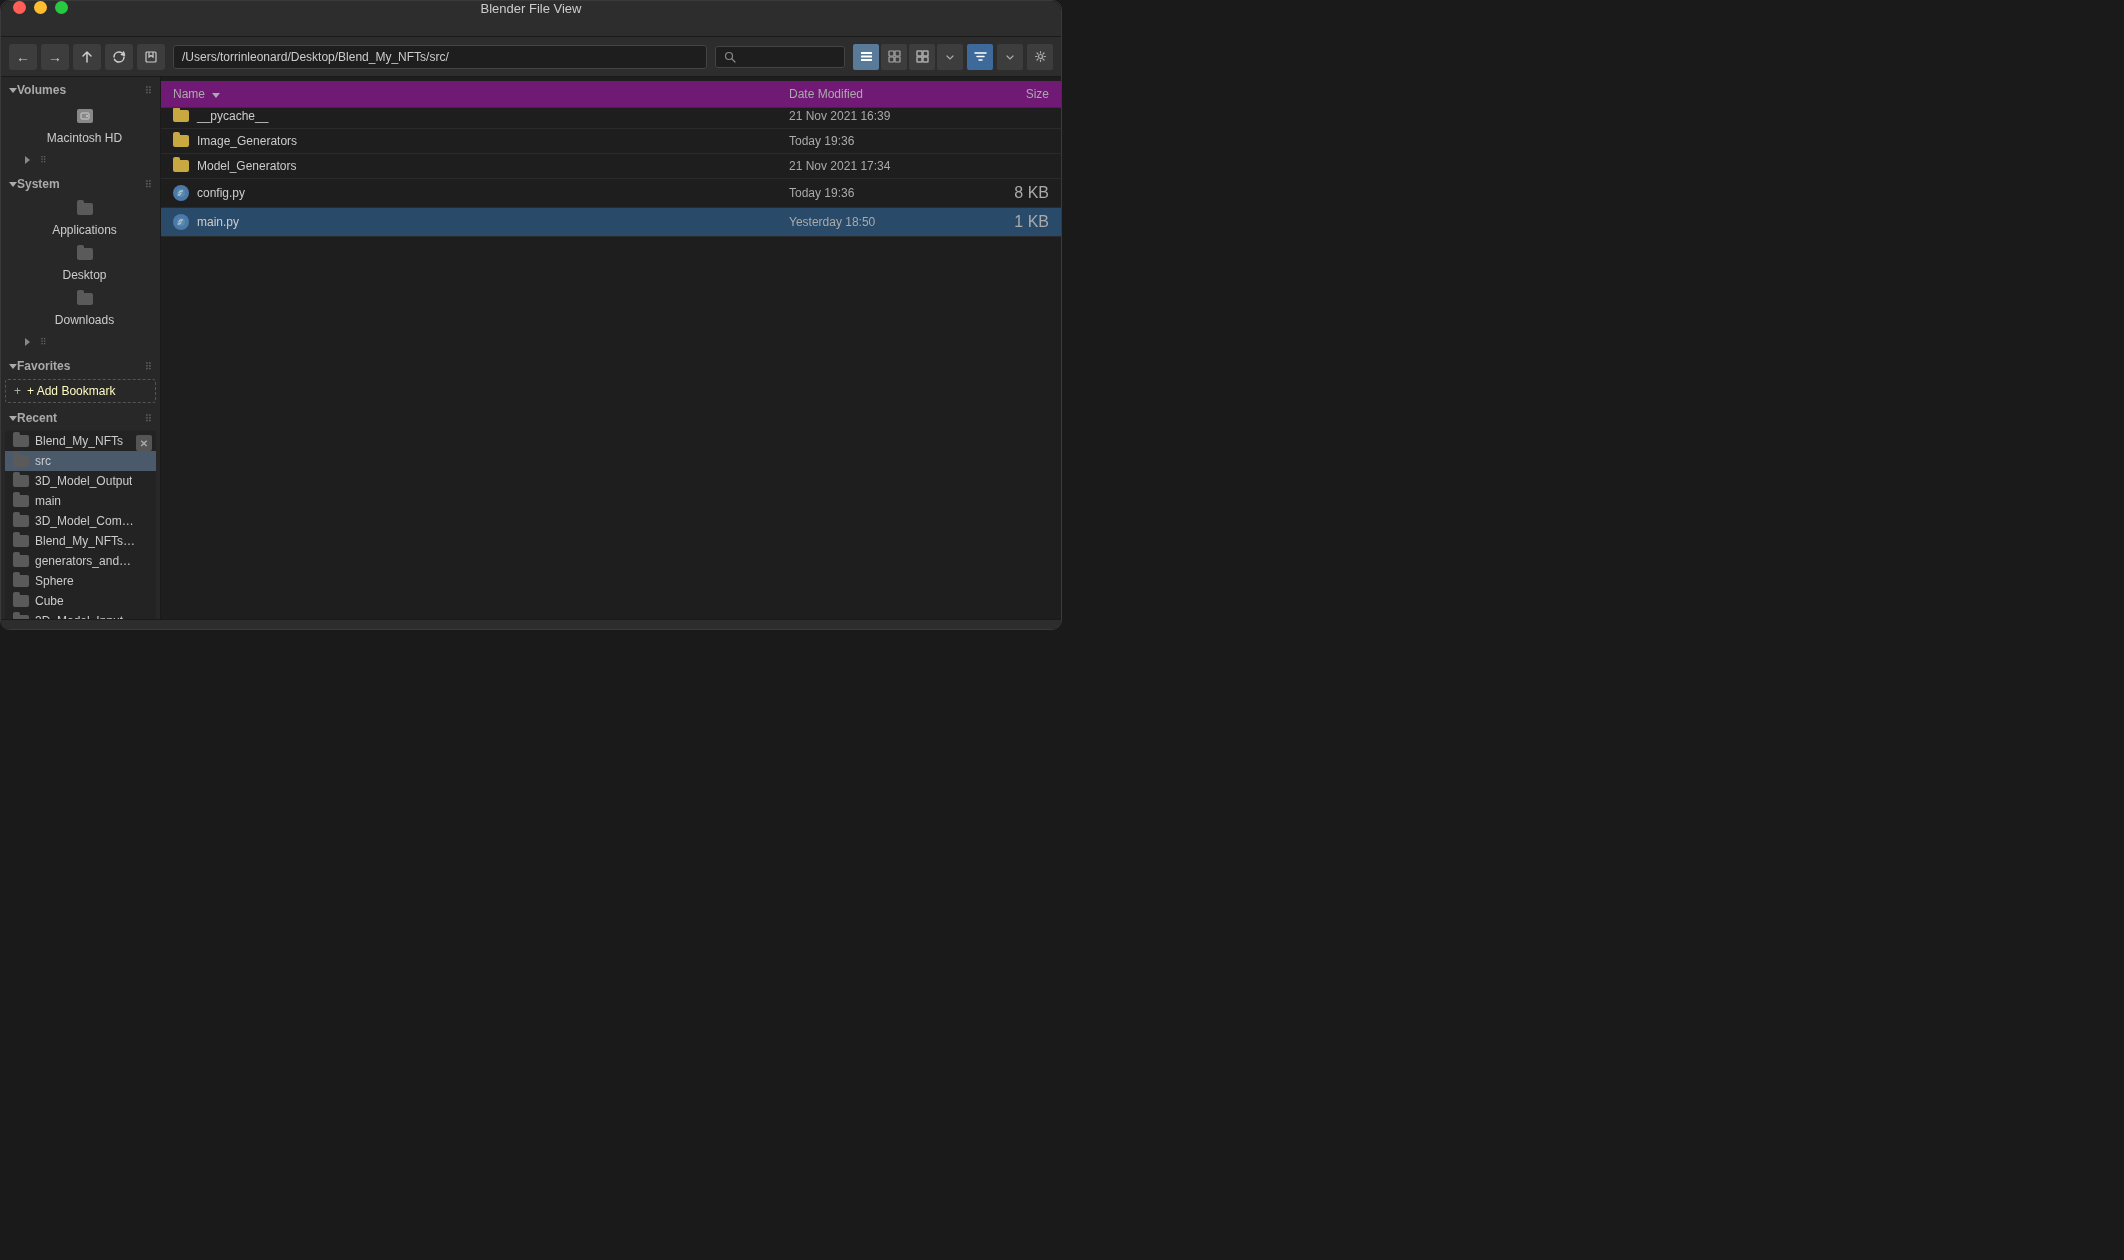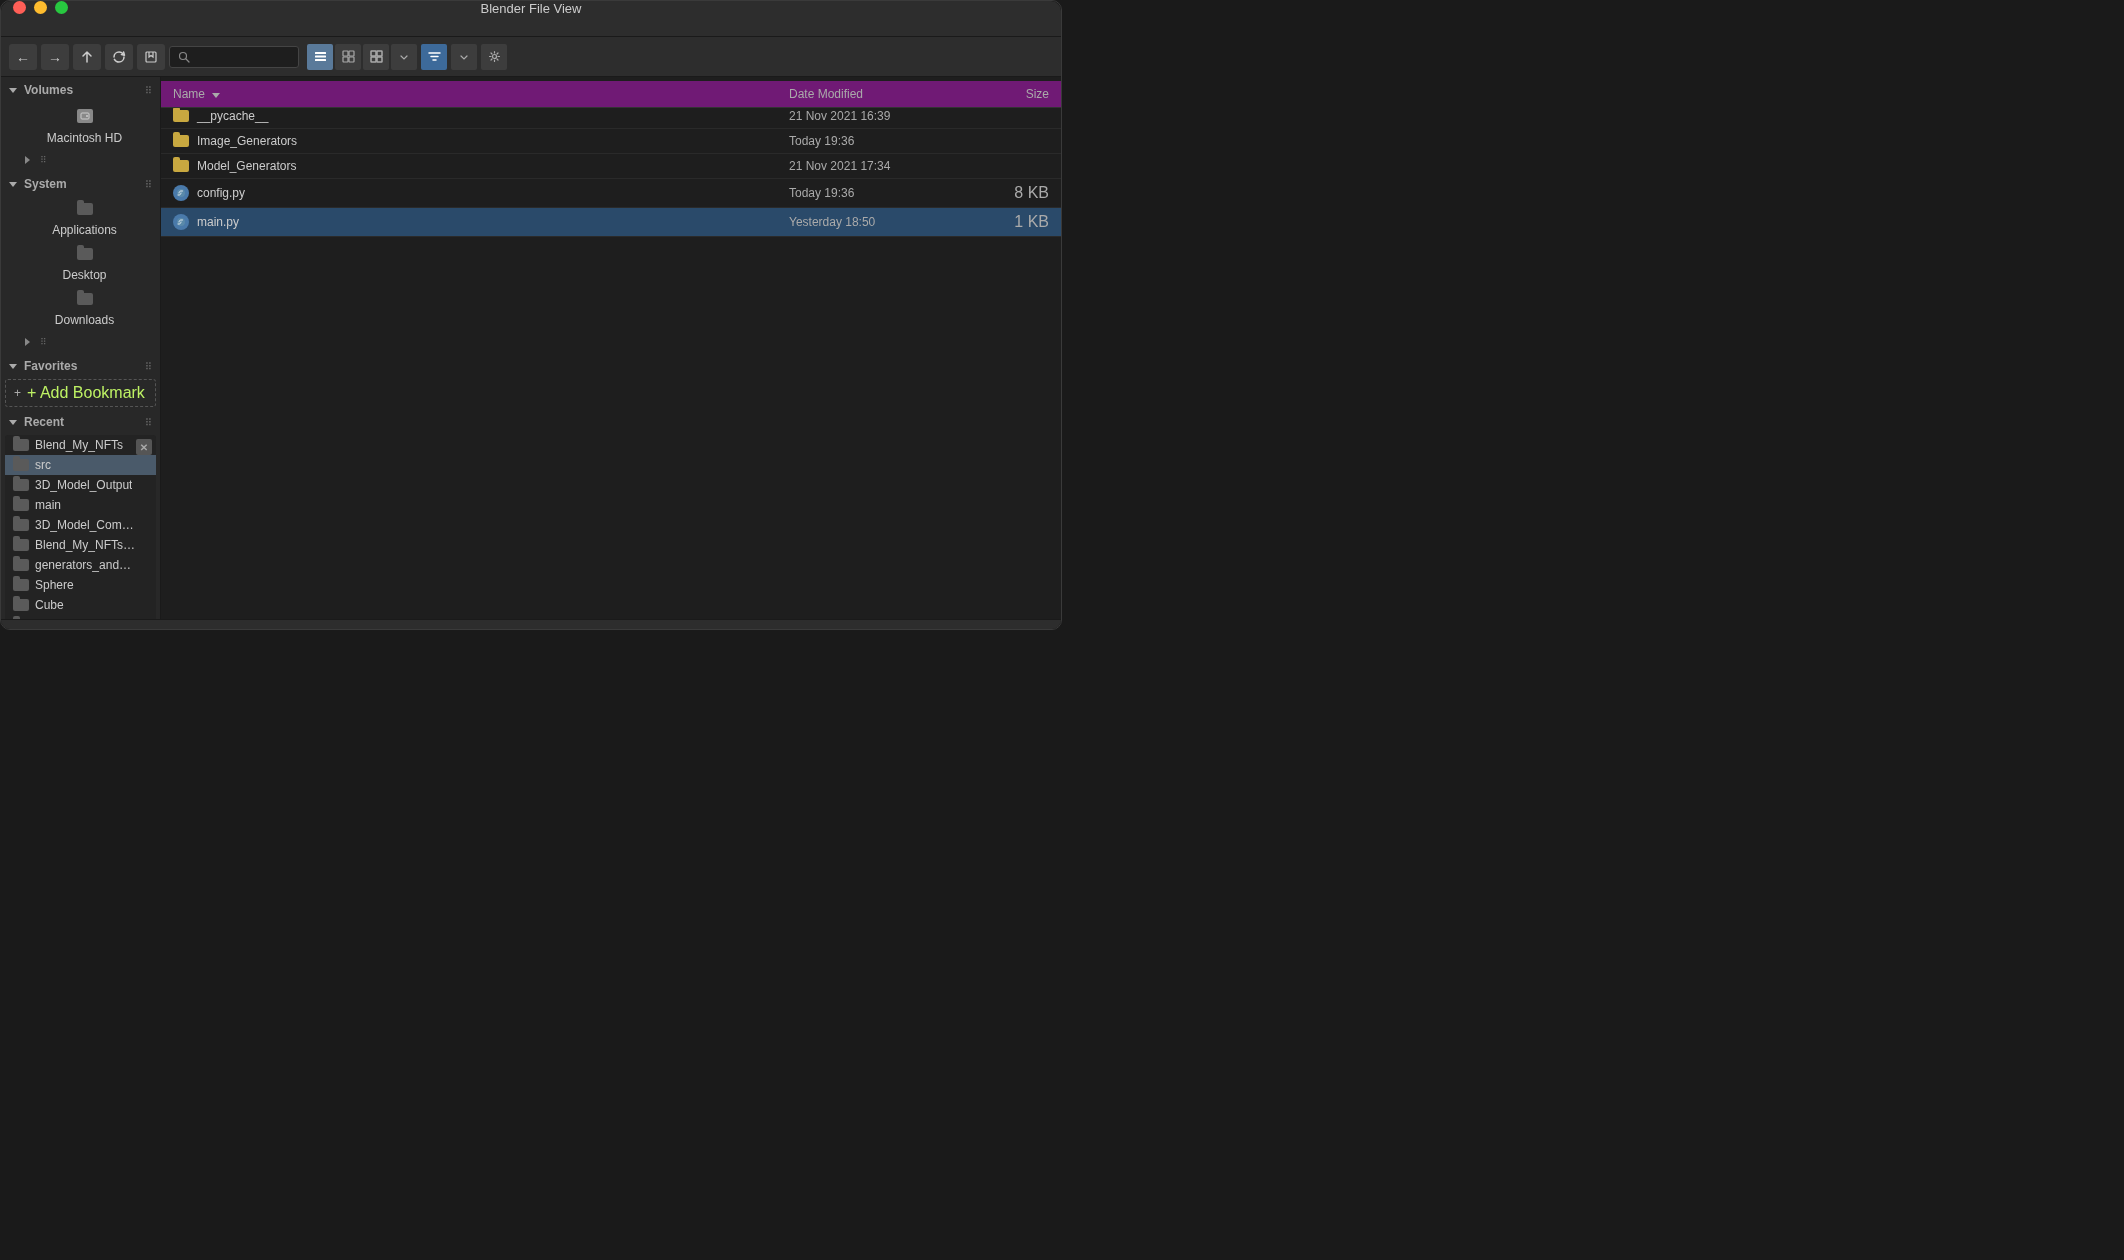--- a/index.html
+++ b/index.html
@@ -64,21 +64,21 @@
     .section-header {
       display: flex;
       align-items: center;
       justify-content: space-between;
       padding: 6px 8px 4px 8px;
       cursor: pointer;
     }
     .section-header-left {
       display: flex;
       align-items: center;
-      gap: 7px;
+      gap: 0;
       color: #aaa;
       font-size: 12px;
       font-weight: 600;
     }
     .section-dots {
       color: #666;
       font-size: 10px;
     }
     .chevron-down {
       width: 0; height: 0;
@@ -460,20 +460,21 @@
         <path d="M12 7C12 9.8 9.8 12 7 12C5 12 3.3 10.9 2.4 9.3" stroke="#ccc" stroke-width="1.5" stroke-linecap="round"></path>
         <path d="M11.6 2L12.5 5.2L9.4 4.5" stroke="#ccc" stroke-width="1.5" stroke-linecap="round" stroke-linejoin="round"></path>
       </svg>
   </button>
   <button class="toolbar-btn">
     <svg width="14" height="14" viewBox="0 0 14 14" fill="none">
         <rect x="2" y="2" width="10" height="10" rx="1" stroke="#ccc" stroke-width="1.2"></rect>
         <path d="M5 2V7L7 5.5L9 7V2" stroke="#ccc" stroke-width="1.2"></path>
       </svg>
   </button>
+  <div class="path-bar">/Users/torrinleonard/Desktop/Blend_My_NFTs/src/</div>
   <div class="search-bar">
     <svg width="12" height="12" viewBox="0 0 12 12" fill="none">
         <circle cx="5" cy="5" r="3.5" stroke="#888" stroke-width="1.2"></circle>
         <path d="M8 8L11 11" stroke="#888" stroke-width="1.2" stroke-linecap="round"></path>
       </svg>
   </div>
   <div class="view-btns">
     <button class="view-btn active">
       <svg width="13" height="13" viewBox="0 0 13 13" fill="none">
           <rect x="1" y="2" width="11" height="2" rx="0.5" fill="#fff"></rect>
@@ -572,21 +573,21 @@
 
     <div class="section-header">
       <div class="section-header-left">
         <div class="chevron-down"></div>
         <span>Favorites</span>
       </div>
       <span class="section-dots">⠿</span>
     </div>
     <div class="add-bookmark">
       <span>+</span>
-      <span style="font-size:16px;color:#bef264;">+ Add Bookmark</span>
+      <span style="font-size:12px;color:#fef9c3;">+ Add Bookmark</span>
     </div>
 
     <div class="section-header">
       <div class="section-header-left">
         <div class="chevron-down"></div>
         <span>Recent</span>
       </div>
       <span class="section-dots">⠿</span>
     </div>
     <div class="recent-panel">

